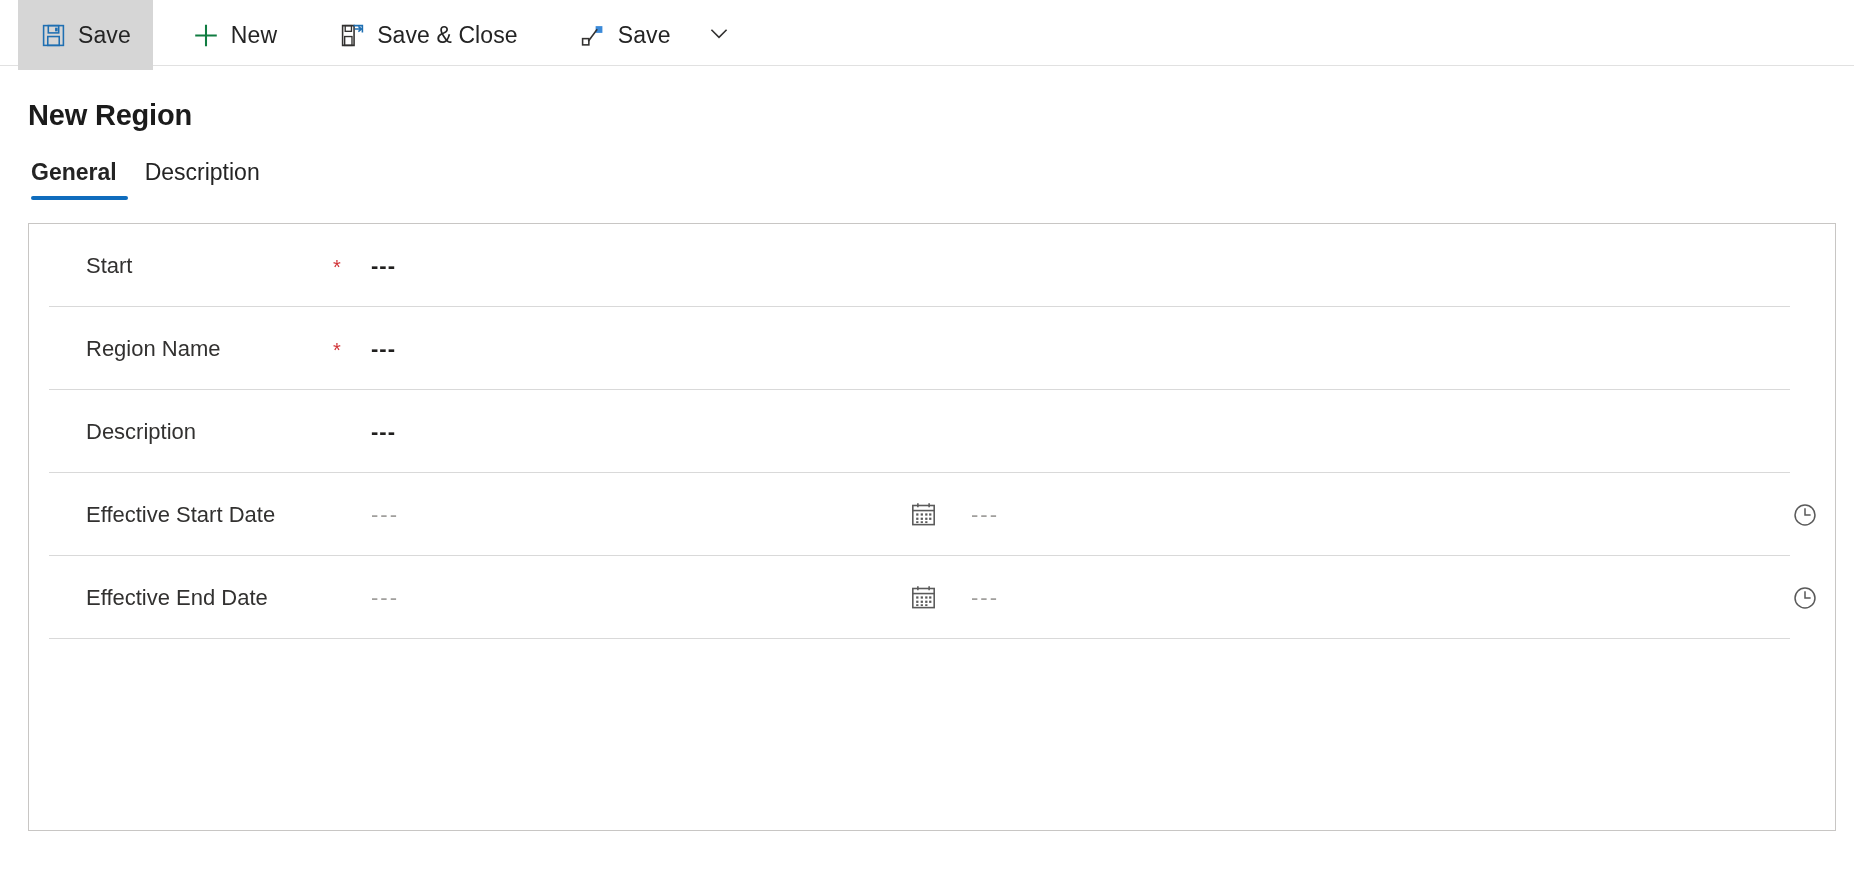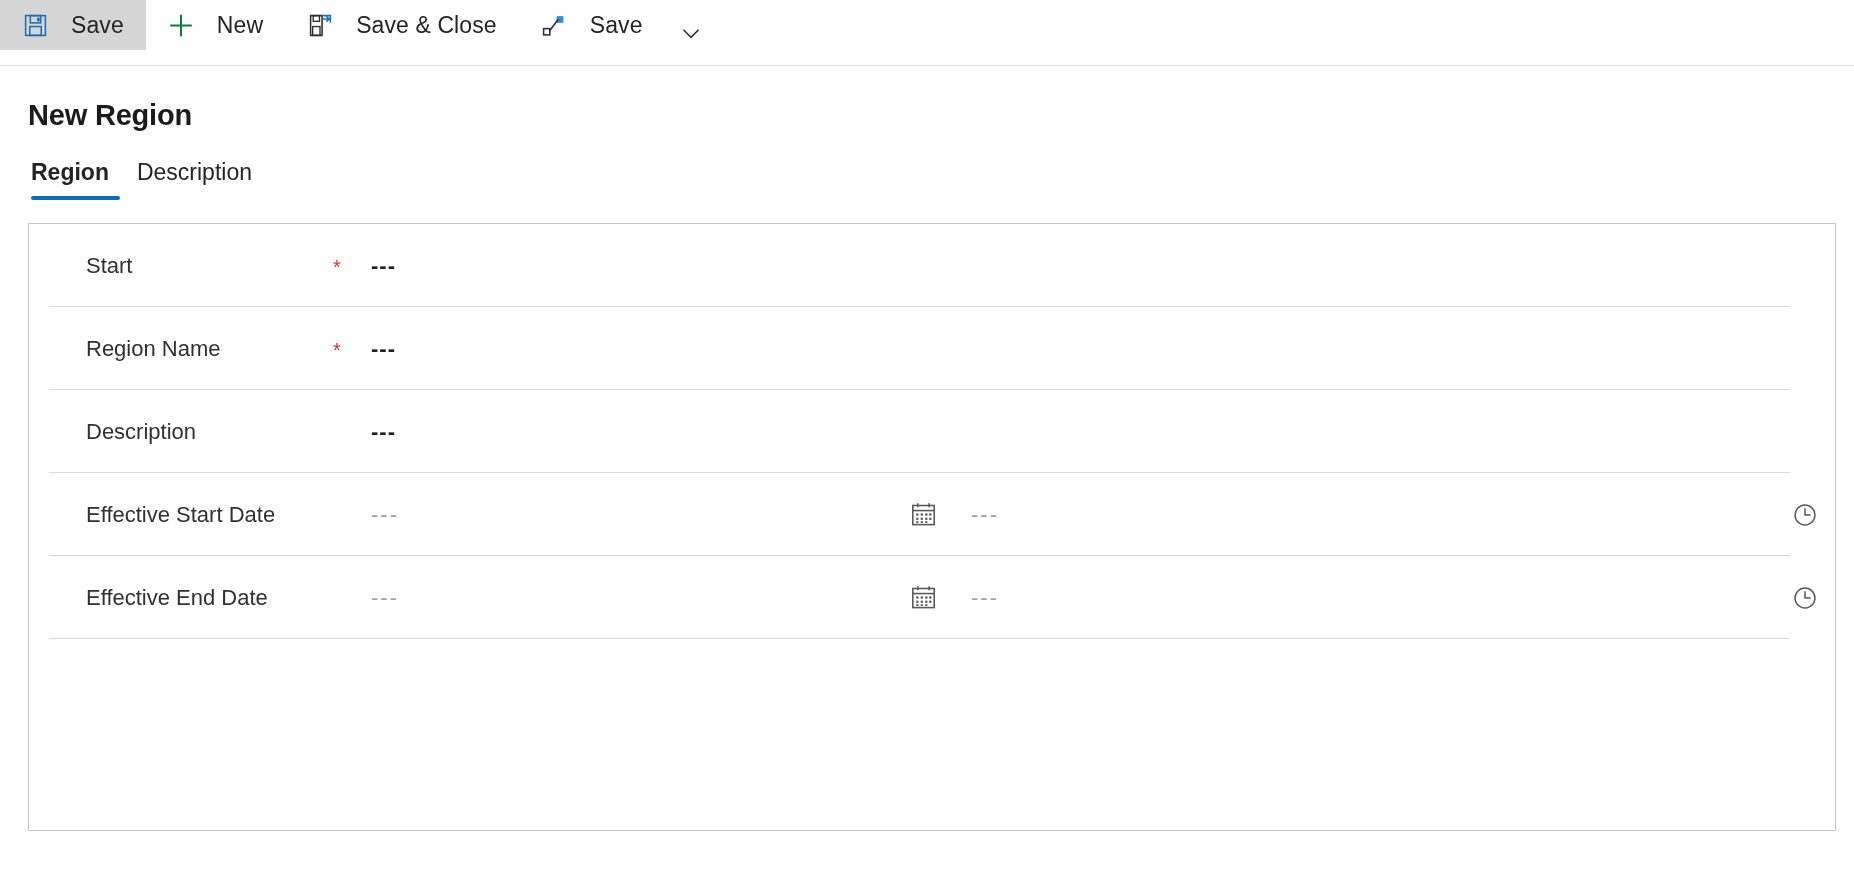--- a/index.html
+++ b/index.html
@@ -16,25 +16,26 @@
     position: relative;
     height: 66px;
     display: flex;
     align-items: stretch;
     border-bottom: 1px solid #e1e1e1;
     background: #ffffff;
   }
   .cmd-btn {
     display: flex;
     align-items: center;
-    gap: 23px;
+    gap: 12px;
     padding: 0 22px;
-    height: 50px;
+    height: 70px;
     cursor: pointer;
     white-space: nowrap;
+    margin-left: 18px;
   }
   .cmd-btn.active { background: #d6d6d6; }
   .cmd-label {
     font-size: 23px;
     color: #242424;
     letter-spacing: 0.1px;
   }
   .cmd-icon {
     width: 26px; height: 26px;
     display: flex; align-items: center; justify-content: center;
@@ -214,21 +215,21 @@
   </div>
 
 </div>
 
 <div class="page">
 
   <div class="page-title">New Region</div>
 
   <div class="tabstrip">
     <div class="tab selected">
-      <span>Region</span>
+      <span>General</span>
     </div>
     <div class="tab">
       <span>Description</span>
     </div>
   </div>
 
   <div class="form-card">
 
     <div class="field-row">
       <span class="field-label">Start</span>

